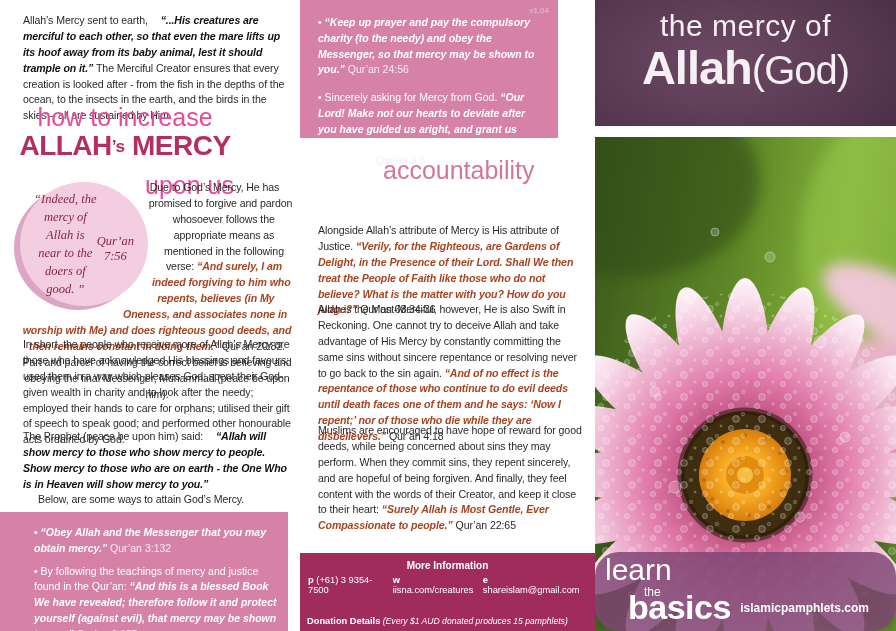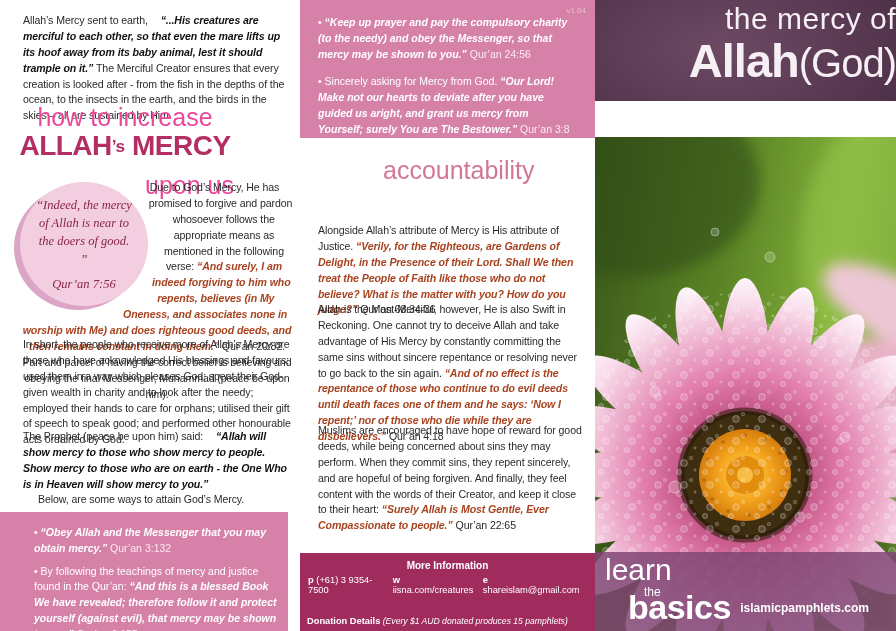--- a/index.html
+++ b/index.html
@@ -20,39 +20,39 @@
   .heading-left { left:16px; top:105px; width:218px; text-align:center; }
   .h-light { font-size:25px; font-weight:300; color:#ec4899; line-height:1.0; }
   .h-bold { font-size:28px; font-weight:800; color:#b52e63; letter-spacing:-0.5px; line-height:1.0; margin-top:2px; }
   .h-small { font-size:0.62em; vertical-align:0.18em; }
   .h-right { text-align:right; margin-top:13px; }
   .wrap-para { left:20px; top:180px; width:274px; }
   .quote-circle {
     float:left; width:128px; height:124px; border-radius:50%;
     background:#f3cde0; box-shadow:-6px 4px 0 0 #dba6c6;
     shape-outside:circle(52%); margin:2px 6px 4px 0;
-    display:flex; flex-direction:column; align-items:center; justify-content:center;
+    display:flex; flex-direction:row; align-items:center; justify-content:center;
     text-align:center; padding:10px 14px;
   }
   .qc-text { font-family:"Liberation Serif", serif; font-style:italic; font-size:12.5px; line-height:1.45; color:#8a2544; }
   .qc-ref  { font-family:"Liberation Serif", serif; font-style:italic; font-size:12.5px; color:#8a2544; margin-top:9px; }
   .wrap-para .body { text-align:center; }
   .in-short { left:23px; top:337px; width:272px; }
   .prophet  { left:23px; top:429px; width:272px; }
   .below    { left:38px; top:492px; width:272px; }
   .pink-left {
     left:0; top:512px; width:288px; height:119px; background:#d682a8;
     color:#fff; padding:13px 8px 0 34px; font-size:10.5px; line-height:1.5;
   }
   .pink-left p + p { margin-top:7px; }
   .pink-ref { font-weight:normal; font-style:normal; color:#fde9f2; }
 
   
   .pink-mid {
-    left:300px; top:0; width:295px; height:138px; background:#d682a8;
+    left:300px; top:0; width:258px; height:138px; background:#d682a8;
     color:#fff; padding:15px 22px 0 18px; font-size:10.5px; line-height:1.5;
   }
   .pink-mid p + p { margin-top:12px; }
   .version { position:absolute; top:5px; right:9px; font-size:8px; color:#edbcd4; }
   .heading-mid { left:318px; top:155px; }
   .hm-bold { font-size:27px; font-weight:800; color:#b52e63; letter-spacing:-0.5px; line-height:1.0; }
   .hm-light { font-size:25px; font-weight:300; color:#d4769a; line-height:1.0; margin:3px 0 0 65px; }
   .mid-p1 { left:318px; top:223px; width:267px; }
   .mid-p2 { left:318px; top:302px; width:267px; }
   .mid-p3 { left:318px; top:423px; width:267px; }
@@ -64,33 +64,33 @@
   .f-title { text-align:center; font-weight:bold; font-size:10px; }
   .f-contacts { display:flex; justify-content:space-between; margin-top:4px; padding:0 1px; }
   .f-donate { text-align:left; margin-top:21px; }
   .f-note { font-style:italic; font-size:8.6px; }
   .f-bank { display:grid; grid-template-columns:149px 1fr; margin-top:6px; line-height:1.45; }
   .fb { font-weight:bold; }
 
   
   .right-col { left:595px; top:0; width:301px; height:631px; }
   .title-panel {
-    position:absolute; top:0; left:0; width:301px; height:101px;
+    position:absolute; top:0; left:0; width:301px; height:126px;
     background:radial-gradient(ellipse 220px 120px at 42% 48%, #6d4a64 0%, #5b3b54 55%, #4a2f46 100%);
-    text-align:right; color:#f6eff4; padding-top:4px;
+    text-align:center; color:#f6eff4; padding-top:11px;
   }
   .tp-line1 { font-size:30px; font-weight:300; letter-spacing:0.5px; line-height:1.0; }
   .tp-line2 { margin-top:3px; line-height:1.0; }
   .tp-name { font-size:47px; font-weight:800; letter-spacing:-1px; }
   .tp-paren { font-size:40px; font-weight:300; letter-spacing:-1px; }
   .photo { position:absolute; top:137px; left:0; width:301px; height:494px; }
   .photo svg { display:block; }
   .overlay {
     position:absolute; top:552px; left:0; width:301px; height:79px;
-    background:rgba(128,69,116,0.84); color:#fff;
+    background:rgba(128,69,116,0.84); color:#fff;border-radius:24px;
   }
   .ov-learn  { position:absolute; left:10px;  top:1px;  font-size:30px; font-weight:300; }
   .ov-the    { position:absolute; left:49px;  top:33px; font-size:12px; font-weight:400; }
   .ov-basics { position:absolute; left:33px;  top:36px; font-size:34px; font-weight:800; letter-spacing:-0.5px; }
   .ov-site   { position:absolute; right:27px; top:49px; font-size:12px; font-weight:bold; }
 </style>
 </head>
 <body>
 
 <div class="page">

